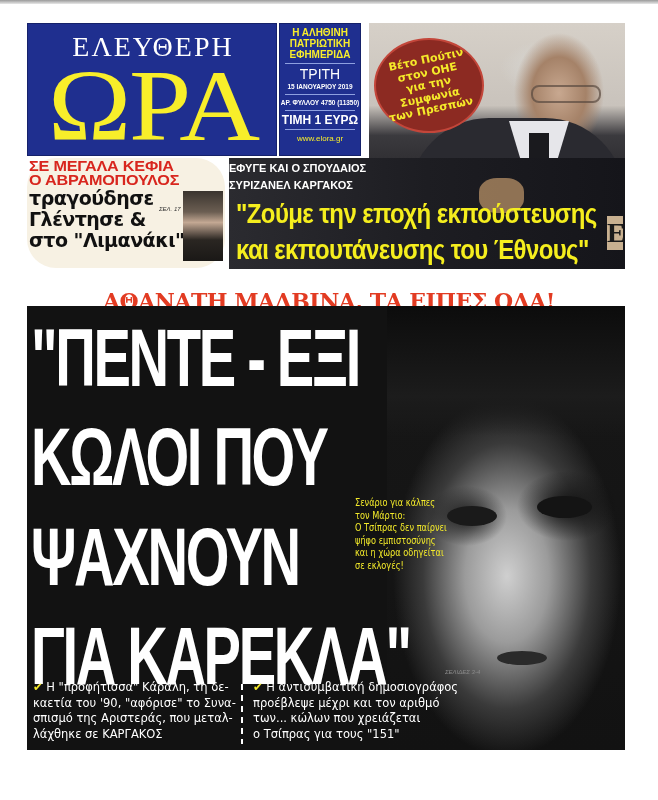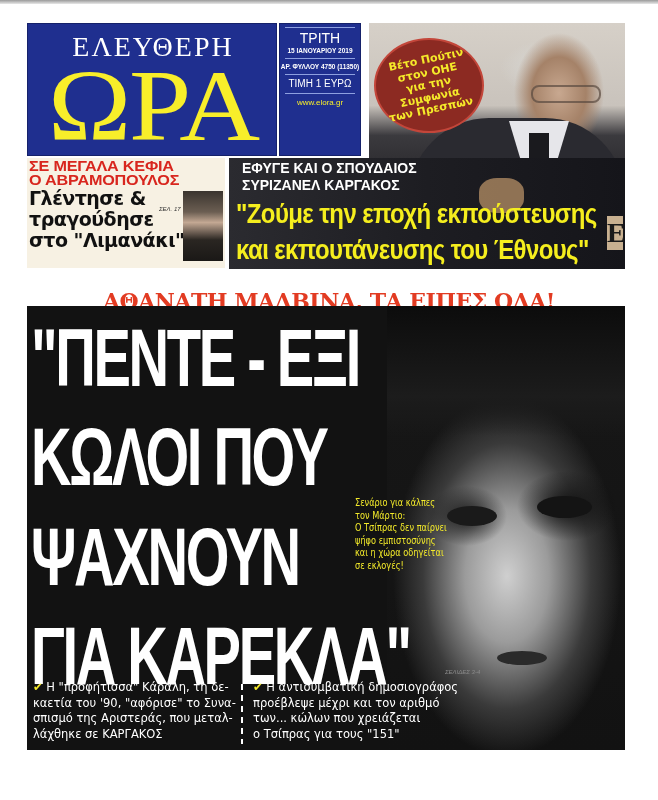--- a/index.html
+++ b/index.html
@@ -11,48 +11,48 @@
   
   .masthead { position: absolute; left: 27px; top: 23px; width: 250px; height: 133px; background: #1f2f8f; border: 1px solid #15216a; overflow: hidden; }
   .masthead .upper { position: absolute; left: 0; top: 2px; width: 250px; text-align: center; color: #ffffff; font-family: "Liberation Serif", serif; font-size: 28px; letter-spacing: 2px; line-height: 42px; }
   .masthead .lower { position: absolute; left: 0; top: 32px; width: 250px; text-align: center; color: #f8ee2a; font-family: "Liberation Serif", serif; font-size: 112px; font-weight: normal; line-height: 110px; letter-spacing: -2px; transform: scaleY(0.9); transform-origin: top center; }
 
   .info-panel { position: absolute; left: 279px; top: 23px; width: 82px; height: 133px; background: #1f2f8f; border: 1px solid #15216a; text-align: center; color: #ffffff; }
   .info-panel .tag { color: #f8ee2a; font-weight: bold; font-size: 10px; line-height: 11px; padding-top: 3px; }
   .info-panel .sep { height: 1px; background: #8ea0e0; margin: 3px 5px; }
   .info-panel .day { font-size: 14px; line-height: 15px; margin-top: 1px; }
   .info-panel .small { font-size: 6.5px; line-height: 9px; font-weight: bold; }
-  .info-panel .price { font-size: 10px; font-weight: normal; line-height: 12px; }
+  .info-panel .price { font-size: 12px; font-weight: bold; line-height: 12px; }
   .info-panel .url { color: #f8ee2a; font-size: 8px; line-height: 12px; }
 
   
   .top-photo { position: absolute; left: 369px; top: 23px; width: 256px; height: 150px; background:
       radial-gradient(ellipse 60px 80px at 190px 70px, #c8a890 0%, #a58268 45%, rgba(80,60,50,0) 75%),
       radial-gradient(ellipse 70px 40px at 180px 45px, #d9d9d6 0%, rgba(200,200,200,0) 70%),
       linear-gradient(180deg, #d6d0c8 0%, #c9c3bc 55%, #3b3a3e 75%, #2b2a2e 100%);
     overflow: hidden; }
   .top-photo .suit { position: absolute; left: 40px; top: 95px; width: 216px; height: 80px; background: #2a2a30; border-radius: 90px 90px 0 0; }
   .top-photo .collar { position: absolute; left: 140px; top: 98px; width: 60px; height: 60px; background: #e6e6ea; clip-path: polygon(0 0, 100% 0, 70% 100%, 30% 100%); }
   .top-photo .tie { position: absolute; left: 160px; top: 110px; width: 20px; height: 45px; background: #1a1a1e; }
   .top-photo .glasses { position: absolute; left: 162px; top: 62px; width: 70px; height: 18px; border: 2px solid #5a4a40; border-radius: 8px; opacity: 0.7; }
   .veto-badge { position: absolute; left: 5px; top: 15px; width: 110px; height: 95px; border-radius: 50%; background: #8c2a22; border: 2px solid #c3463a; display: flex; align-items: center; justify-content: center; text-align: center; }
   .veto-badge span { color: #f5ea2a; font-weight: bold; font-size: 11px; line-height: 12.5px; font-family: "DejaVu Sans", sans-serif; transform: rotate(-6deg); display: block; }
 
   
-  .avr-block { position: absolute; left: 27px; top: 158px; width: 198px; height: 110px; background: #f7f1e3; }
+  .avr-block { position: absolute; left: 27px; top: 158px; width: 198px; height: 110px; background: #f7f1e3; border-radius: 29px; }
   .avr-block .kicker { position: absolute; left: 2px; top: 0px; color: #d8261e; font-weight: bold; font-size: 15px; line-height: 15px; letter-spacing: -0.2px; font-family: "Liberation Sans", sans-serif; transform: scaleX(1.08); transform-origin: left; }
   .avr-block .kicker2 { top: 14px; }
   .avr-block .main { position: absolute; left: 2px; top: 30px; color: #111111; font-weight: bold; font-size: 19px; line-height: 21px; font-family: "DejaVu Sans", sans-serif; letter-spacing: -0.5px; }
   .avr-block .page-ref { position: absolute; left: 132px; top: 48px; font-size: 6px; color: #333; font-style: italic; }
   .avr-photo { position: absolute; left: 156px; top: 33px; width: 40px; height: 70px; background: linear-gradient(180deg, #3a342e 0%, #6b5e52 30%, #c3a893 45%, #2a2622 70%, #1a1816 100%); }
 
   
   .karg-block { position: absolute; left: 229px; top: 158px; width: 396px; height: 111px; background: linear-gradient(90deg, #2b2b30 0%, #1d1d22 50%, #15151a 100%); overflow: hidden; }
   .karg-block .hand { position: absolute; left: 250px; top: 20px; width: 45px; height: 35px; border-radius: 40%; background: #a4825e; opacity: 0.85; }
-  .karg-block .kicker { position: absolute; left: 13px; top: 2px; color: #ffffff; font-weight: bold; font-size: 14px; line-height: 17px; font-family: "Liberation Sans", sans-serif; }
+  .karg-block .kicker { position: absolute; left: 0; top: 2px; color: #ffffff; font-weight: bold; font-size: 11px; line-height: 17px; font-family: "Liberation Sans", sans-serif; }
   .karg-block .quote { position: absolute; left: 7px; top: 38px; color: #f5ee1e; font-weight: bold; font-size: 24px; line-height: 32px; font-family: "Liberation Sans", sans-serif; letter-spacing: -0.6px; transform: scaleY(1.12); transform-origin: top left; }
   .karg-block .letter-e { position: absolute; right: 2px; top: 58px; width: 16px; height: 34px; background: #c8b090; color: #1a1a1a; font-weight: bold; font-family: "Liberation Serif", serif; font-size: 28px; line-height: 34px; text-align: center; }
 
   
   .supra { position: absolute; left: 0; top: 288px; width: 658px; text-align: center; color: #e23b22; font-family: "DejaVu Serif", serif; font-weight: bold; font-size: 22px; line-height: 26px; letter-spacing: -0.5px; }
 
   
   .main-block { position: absolute; left: 27px; top: 306px; width: 598px; height: 444px; background: #121212; overflow: hidden; }
   .portrait { position: absolute; left: 360px; top: 0; width: 238px; height: 444px; background:
       radial-gradient(ellipse 40px 30px at 80px 210px, #1a1a1a 0%, rgba(0,0,0,0) 100%),
@@ -80,20 +80,25 @@
 <body>
 
 <div class="top-shadow"></div>
 
 <div class="masthead">
   <div class="upper">ΕΛΕΥΘΕΡΗ</div>
   <div class="lower">ΩΡΑ</div>
 </div>
 
 <div class="info-panel">
+  <div class="tag">
+    <div>Η ΑΛΗΘΙΝΗ</div>
+    <div>ΠΑΤΡΙΩΤΙΚΗ</div>
+    <div>ΕΦΗΜΕΡΙΔΑ</div>
+  </div>
   <div class="sep"></div>
   <div class="day">ΤΡΙΤΗ</div>
   <div class="small">15 ΙΑΝΟΥΑΡΙΟΥ 2019</div>
   <div class="sep"></div>
   <div class="small">ΑΡ. ΦΥΛΛΟΥ 4750 (11350)</div>
   <div class="sep"></div>
   <div class="price">ΤΙΜΗ 1 ΕΥΡΩ</div>
   <div class="sep"></div>
   <div class="url">www.elora.gr</div>
 </div>
@@ -111,22 +116,22 @@
       <span style="display: block;">Συμφωνία</span>
       <span style="display: block;">των Πρεσπών</span>
     </span>
   </div>
 </div>
 
 <div class="avr-block">
   <div class="kicker">ΣΕ ΜΕΓΑΛΑ ΚΕΦΙΑ</div>
   <div class="kicker kicker2">Ο ΑΒΡΑΜΟΠΟΥΛΟΣ</div>
   <div class="main">
+    <div>τραγούδησε</div>
     <div>Γλέντησε &amp;</div>
-    <div>τραγούδησε</div>
     <div>στο "Λιμανάκι"</div>
   </div>
   <div class="page-ref">ΣΕΛ. 17</div>
   <div class="avr-photo"></div>
 </div>
 
 <div class="karg-block">
   <div class="hand"></div>
   <div class="kicker">
     <div>ΕΦΥΓΕ ΚΑΙ Ο ΣΠΟΥΔΑΙΟΣ</div>

